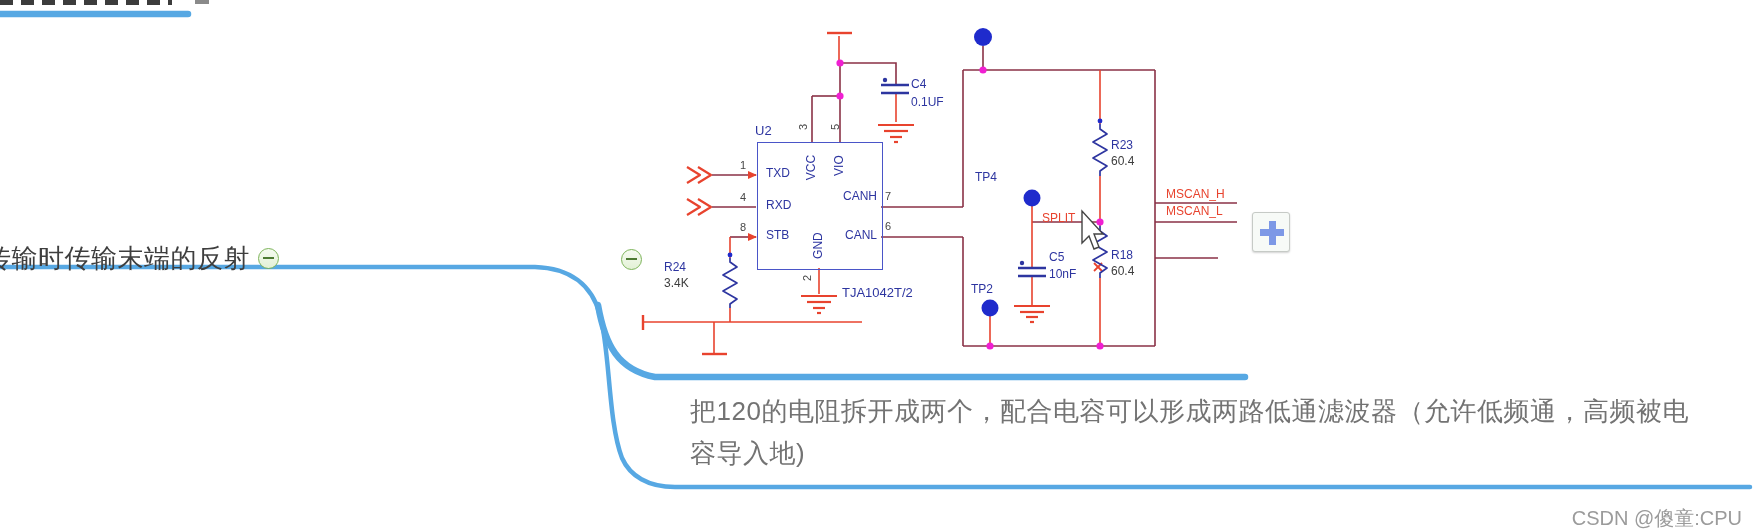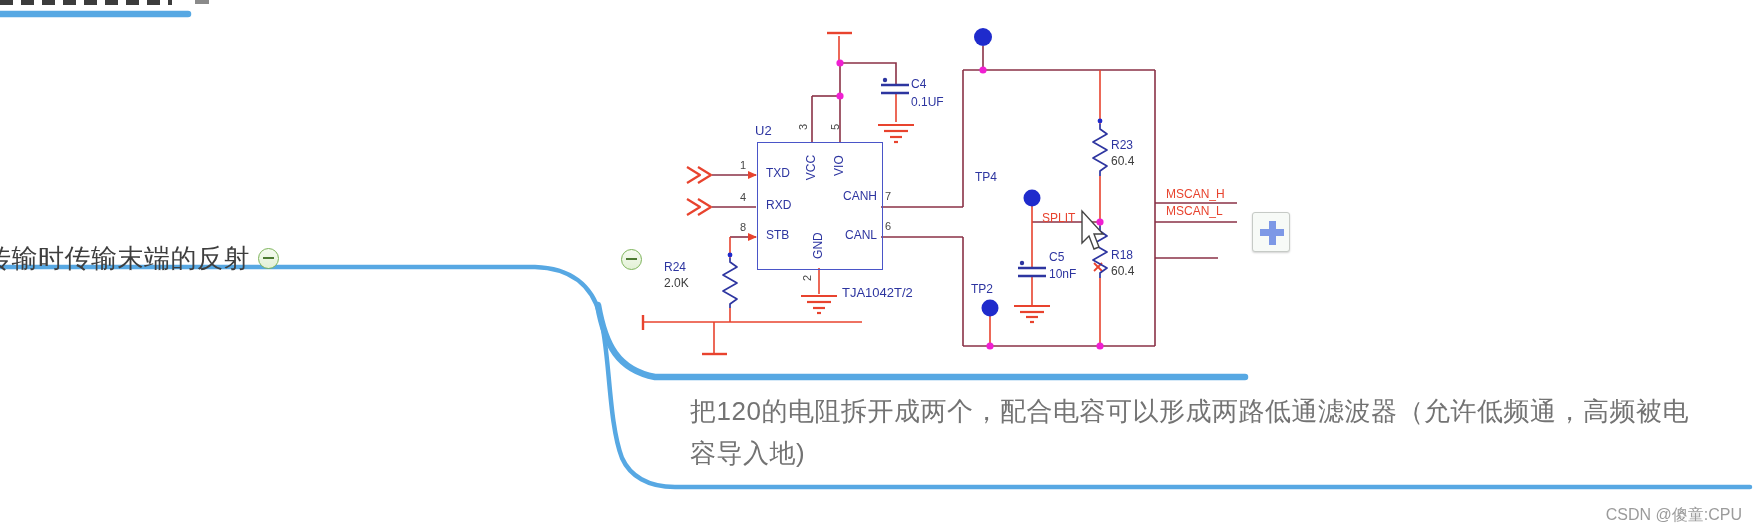--- a/index.html
+++ b/index.html
@@ -14,21 +14,21 @@
   .f12{font-size:12px;}
   .f13{font-size:13px;}
   .f11{font-size:11px;}
   .rot{transform:rotate(-90deg);transform-origin:center;text-align:center;}
   .node{position:absolute;font-size:26px;color:#3e3e3e;letter-spacing:0.5px;}
   .collapse{position:absolute;width:21px;height:21px;box-sizing:border-box;border:1.5px solid #7db45a;
             border-radius:50%;background:linear-gradient(#f6fbf1,#e3f1d6);}
   .collapse::after{content:"";position:absolute;left:4px;right:4px;top:8px;height:2px;background:#4d7a33;}
   .chip{position:absolute;left:757px;top:142px;width:124px;height:126px;border:1.6px solid #4a55c8;}
   .note-line{position:absolute;font-size:26px;color:#737373;letter-spacing:0.5px;white-space:nowrap;}
-  .watermark{position:absolute;right:14px;top:505px;font-size:16px;color:#9b9b9b;}
+  .watermark{position:absolute;right:14px;top:505px;font-size:20px;color:#9b9b9b;}
   .fragstrip{position:absolute;left:0;top:0;width:172px;height:5px;
              background:repeating-linear-gradient(90deg,#3c3c3c 0 13px,rgba(0,0,0,0) 13px 21px);}
   .frag2{position:absolute;left:195px;top:0;width:14px;height:4px;background:#8a8a8a;}
   .plusbtn{position:absolute;left:1252px;top:212px;width:38px;height:40px;box-sizing:border-box;
            background:#f7faf7;border:1px solid #c6cac6;border-radius:3px;box-shadow:0 1px 2px rgba(0,0,0,.18);}
   .plusbtn::before{content:"";position:absolute;left:7px;top:16px;width:24px;height:7px;background:#7d98e6;}
   .plusbtn::after{content:"";position:absolute;left:15.5px;top:8px;width:7px;height:24px;background:#7d98e6;}
 </style>
 </head>
 <body>
@@ -198,21 +198,21 @@
 
     <div class="lb blue f12" style="left:911px;top:78px;">C4</div>
     <div class="lb blue f12" style="left:911px;top:96px;">0.1UF</div>
     <div class="lb blue f12" style="left:1049px;top:251px;">C5</div>
     <div class="lb blue f12" style="left:1049px;top:268px;">10nF</div>
     <div class="lb blue f12" style="left:1111px;top:139px;">R23</div>
     <div class="lb val f12" style="left:1111px;top:155px;">60.4</div>
     <div class="lb blue f12" style="left:1111px;top:249px;">R18</div>
     <div class="lb val f12" style="left:1111px;top:265px;">60.4</div>
     <div class="lb blue f12" style="left:664px;top:261px;">R24</div>
-    <div class="lb val f12" style="left:664px;top:277px;">2.0K</div>
+    <div class="lb val f12" style="left:664px;top:277px;">3.4K</div>
 
     <div class="lb blue f12" style="left:975px;top:171px;text-align:right;">TP4</div>
     <div class="lb blue f12" style="left:971px;top:283px;">TP2</div>
 
     <div class="lb redlb f12" style="left:1042px;top:212px;">SPLIT</div>
     <div class="lb redlb f12" style="left:1166px;top:188px;">MSCAN_H</div>
     <div class="lb redlb f12" style="left:1166px;top:205px;">MSCAN_L</div>
   </div>
 
   <div style="position:absolute;inset:0;pointer-events:none;">

